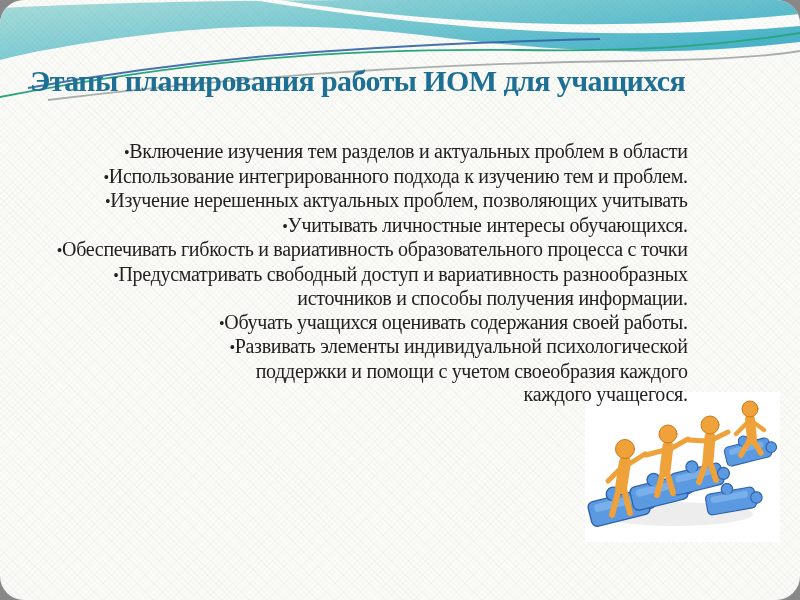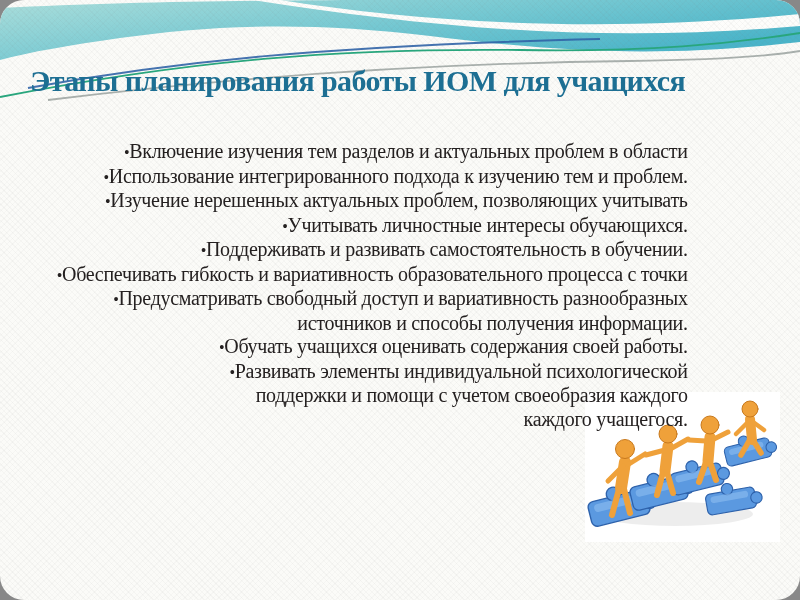--- a/index.html
+++ b/index.html
@@ -77,21 +77,20 @@
     <path fill="none" stroke="var(--accent-gray)" stroke-width="1.8" d="M48,100 C260,74 450,63 630,61 C720,60 770,56 800,51"></path>
   </svg>
 
   <h1 class="slide-title">Этапы планирования работы ИОМ для учащихся</h1>
 
   <div class="bullet-list">
       <div class="line i0"><span class="bullet">•</span><span class="txt">Включение изучения тем разделов и актуальных проблем в области</span></div>
       <div class="line i0"><span class="bullet">•</span><span class="txt">Использование интегрированного подхода к изучению тем и проблем.</span></div>
       <div class="line i0"><span class="bullet">•</span><span class="txt">Изучение нерешенных актуальных проблем, позволяющих учитывать</span></div>
       <div class="line i0"><span class="bullet">•</span><span class="txt">Учитывать личностные интересы обучающихся.</span></div>
-      <div class="line i0"><span class="bullet">•</span><span class="txt">Поддерживать и развивать самостоятельность в обучении.</span></div>
       <div class="line i0"><span class="bullet">•</span><span class="txt">Обеспечивать гибкость и вариативность образовательного процесса с точки</span></div>
       <div class="line i0"><span class="bullet">•</span><span class="txt">Предусматривать свободный доступ и вариативность разнообразных</span></div>
       <div class="line i2"><span class="txt">источников и способы получения информации.</span></div>
       <div class="line i0"><span class="bullet">•</span><span class="txt">Обучать учащихся оценивать содержания своей работы.</span></div>
       <div class="line i0"><span class="bullet">•</span><span class="txt">Развивать элементы индивидуальной психологической</span></div>
       <div class="line i0"><span class="txt">поддержки и помощи с учетом своеобразия каждого</span></div>
       <div class="line i1"><span class="txt">каждого учащегося.</span></div>
     </div>
 
   <svg class="clipart" width="195" height="150" viewBox="0 0 195 150" aria-hidden="true">

